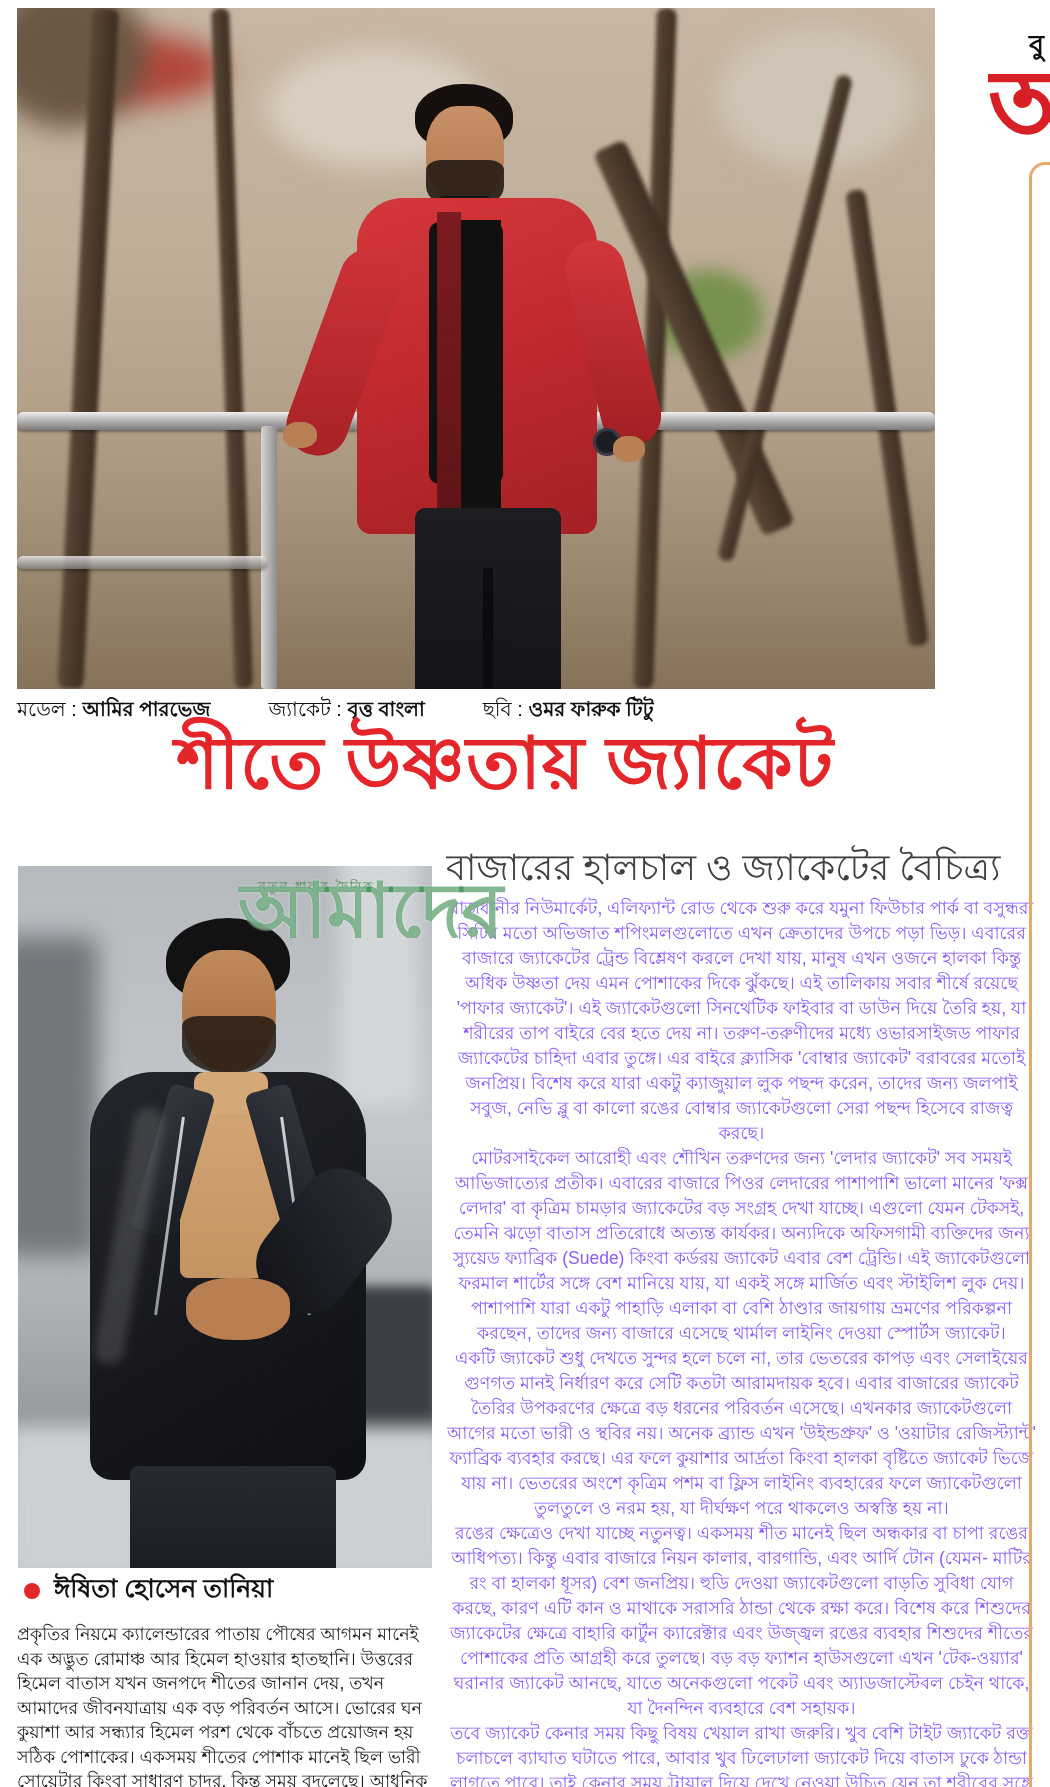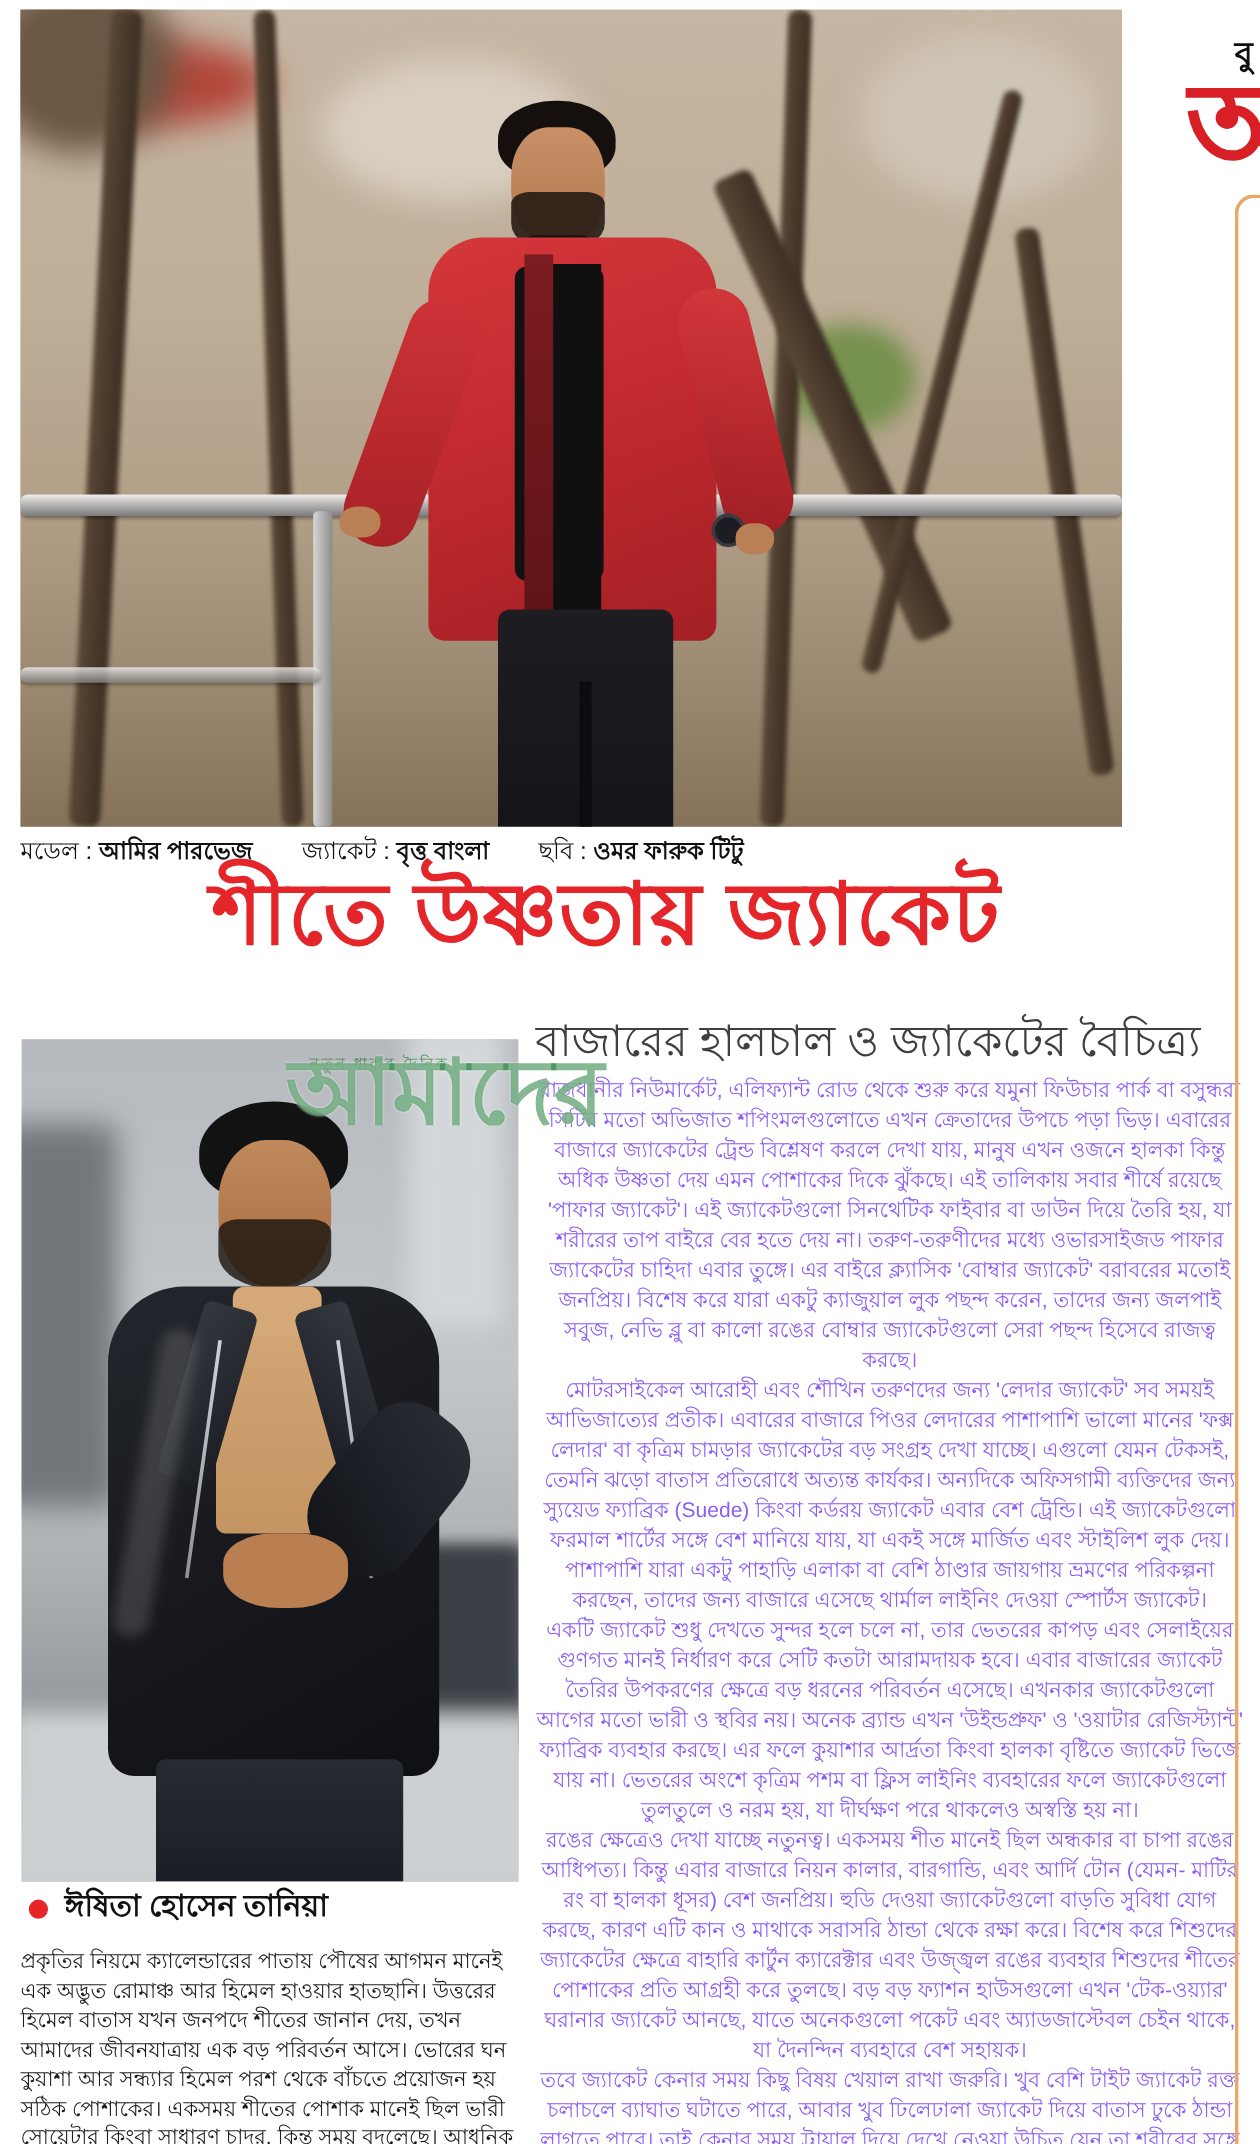--- a/index.html
+++ b/index.html
@@ -30,21 +30,21 @@
   .m1-placket{position:absolute;left:420px;top:204px;width:24px;height:318px;background:linear-gradient(180deg,#7c1b20,#5f1417);}
   .m1-arm-l{position:absolute;left:296px;top:236px;width:62px;height:216px;background:linear-gradient(160deg,#cf3338,#a62125);border-radius:30px;transform:rotate(20deg);}
   .m1-hand-l{position:absolute;left:266px;top:414px;width:34px;height:26px;background:#b97f55;border-radius:45%;}
   .m1-arm-r{position:absolute;left:566px;top:230px;width:60px;height:210px;background:linear-gradient(200deg,#d4373c,#9e1e22);border-radius:30px;transform:rotate(-14deg);}
   .m1-hand-r{position:absolute;left:596px;top:428px;width:32px;height:26px;background:#b97f55;border-radius:45%;}
   .m1-watch{position:absolute;left:576px;top:420px;width:22px;height:22px;background:#1c1c22;border-radius:50%;border:3px solid #3a3a42;}
   .m1-pants{position:absolute;left:398px;top:500px;width:146px;height:181px;background:linear-gradient(180deg,#1d1d22,#14141a);border-radius:10px 10px 0 0;}
   .m1-pants-split{position:absolute;left:466px;top:560px;width:10px;height:121px;background:#0b0b10;}
 
   
-  .caption{left:17px;top:694px;width:940px;display:flex;gap:41px;font-size:20px;color:#111;}
+  .caption{left:17px;top:694px;width:940px;display:flex;gap:58px;font-size:20px;color:#111;}
   .caption b{font-weight:bold;}
 
   
   .headline{left:0;top:724px;width:1010px;text-align:center;
     font-size:72px;font-weight:bold;color:#e4262b;letter-spacing:1px;line-height:1.1;}
 
   
   .wm-small{left:258px;top:877px;font-size:13px;color:#2e7d3a;opacity:.85;letter-spacing:2px;z-index:6;}
   .wm-big{left:238px;top:852px;width:272px;height:86px;overflow:hidden;z-index:6;
     font-size:76px;font-weight:bold;color:rgba(35,126,60,.55);text-shadow:0 0 2px rgba(255,255,255,.8);white-space:nowrap;}

